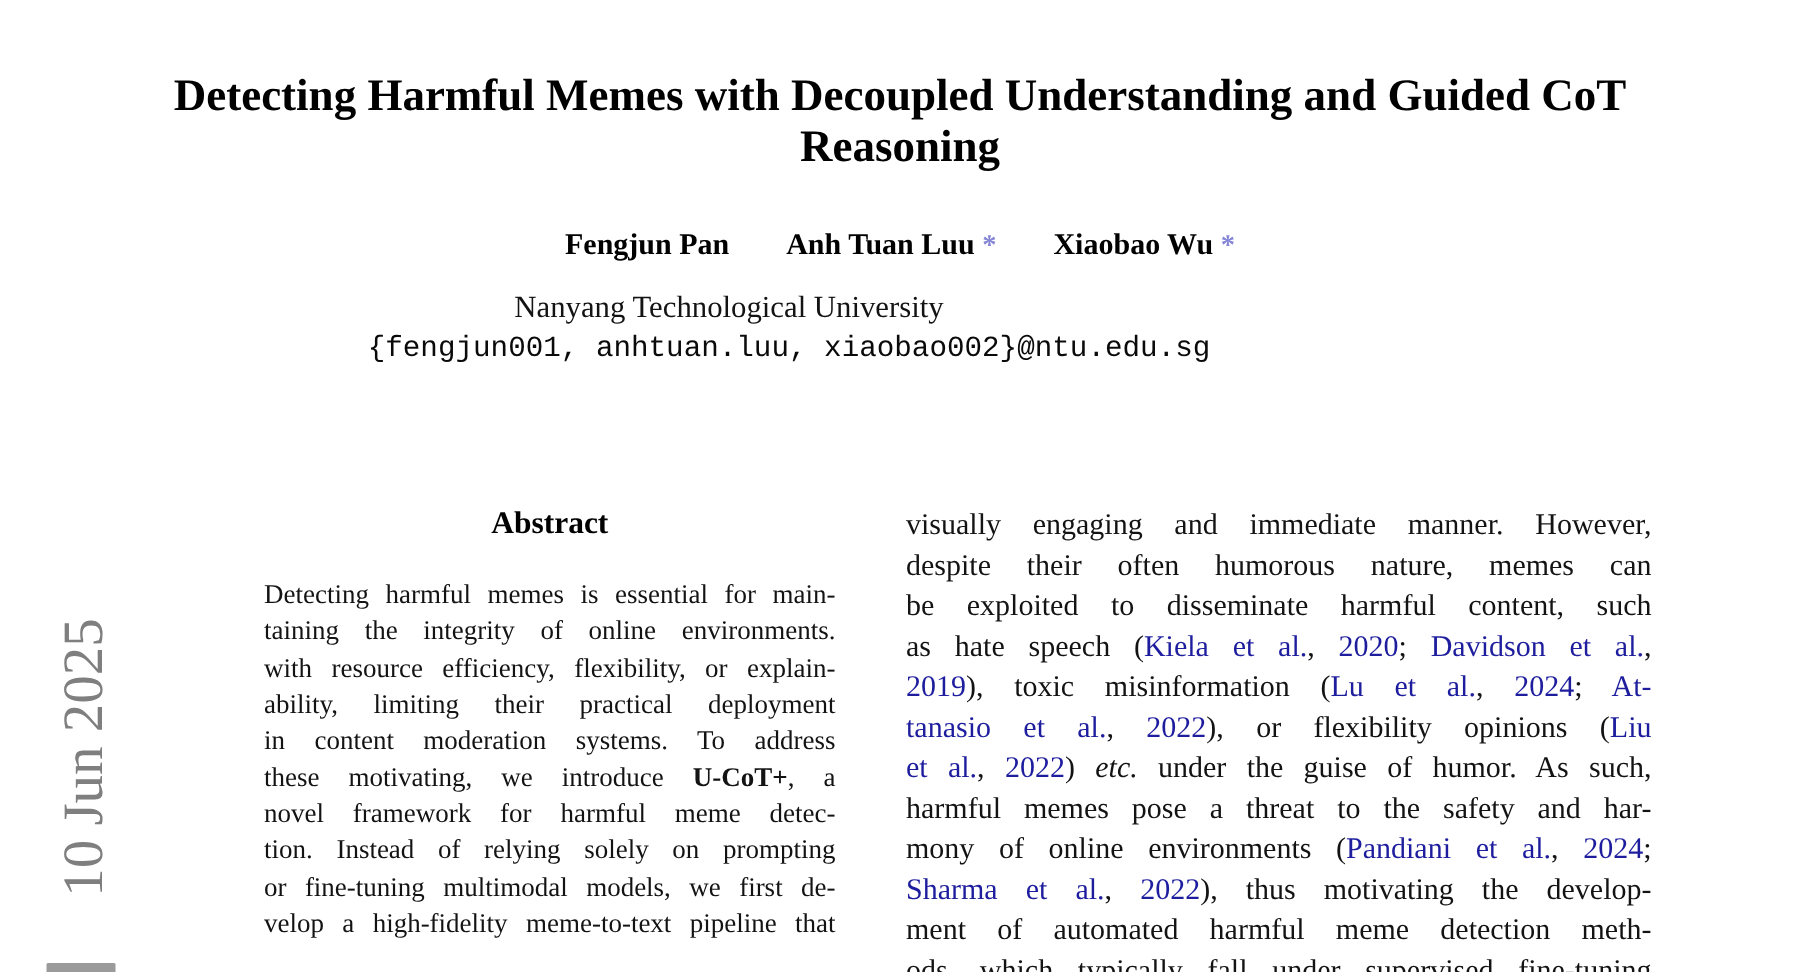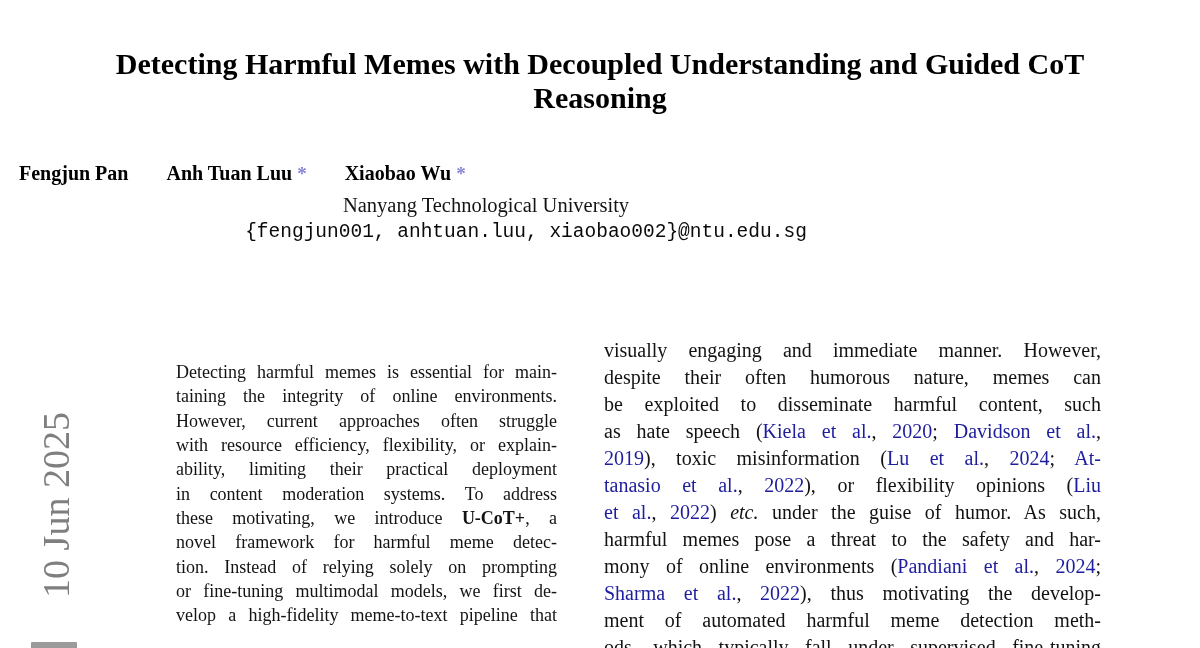--- a/index.html
+++ b/index.html
@@ -46,23 +46,24 @@
     width: 1200px;
     text-align: center;
     font-weight: bold;
     font-size: 30px;
     line-height: 34px;
     color: #000000;
   }
   .title div { white-space: nowrap; }
   .authors {
     position: absolute;
-    top: 160px;
+    top: 150px;
     left: 0;
     width: 1200px;
+    text-align: center;
     font-weight: bold;
     font-size: 20px;
     line-height: 26px;
     color: #000000;
   }
   .author { margin: 0 19px; white-space: nowrap; }
   .ast { color: var(--ast); font-weight: bold; margin-left: 5px; font-size: 19px; }
   .affil {
     position: absolute;
     top: 192px;
@@ -131,24 +132,24 @@
 
   <div class="authors">
     <span class="author"><span>Fengjun Pan</span></span><span class="author"><span>Anh Tuan Luu</span><span class="ast">*</span></span><span class="author"><span>Xiaobao Wu</span><span class="ast">*</span></span>
   </div>
 
   <div class="affil">Nanyang Technological University</div>
 
   <div class="email">{fengjun001, anhtuan.luu, xiaobao002}@ntu.edu.sg</div>
 
   <div class="col-left">
+    <div class="abs-head">Abstract</div>
     <div class="abs-body" id="abstract-lines">
         <div class="jline"><span>Detecting harmful memes is essential for main-</span></div>
         <div class="jline"><span>taining the integrity of online environments.</span></div>
-        <div class="jline"><span>However, current approaches often struggle</span></div>
         <div class="jline"><span>with resource efficiency, flexibility, or explain-</span></div>
         <div class="jline"><span>ability, limiting their practical deployment</span></div>
         <div class="jline"><span>in content moderation systems. To address</span></div>
         <div class="jline"><span>these motivating, we introduce </span><span class="seg-b">U-CoT+</span><span>, a</span></div>
         <div class="jline"><span>novel framework for harmful meme detec-</span></div>
         <div class="jline"><span>tion. Instead of relying solely on prompting</span></div>
         <div class="jline"><span>or fine-tuning multimodal models, we first de-</span></div>
         <div class="jline"><span>velop a high-fidelity meme-to-text pipeline that</span></div>
       </div>
   </div>

